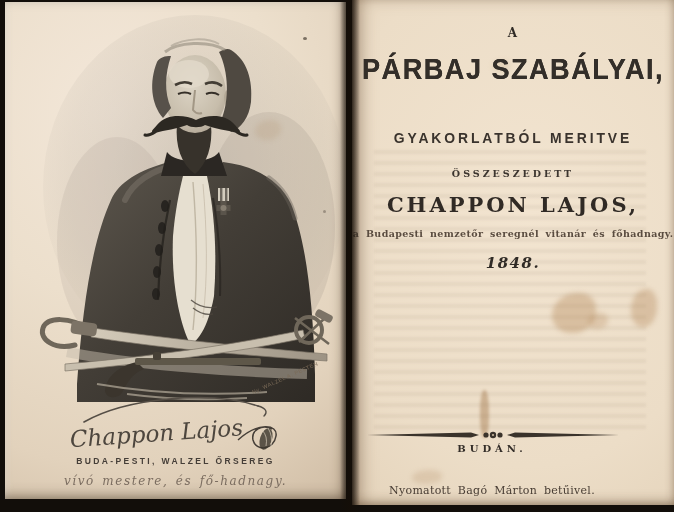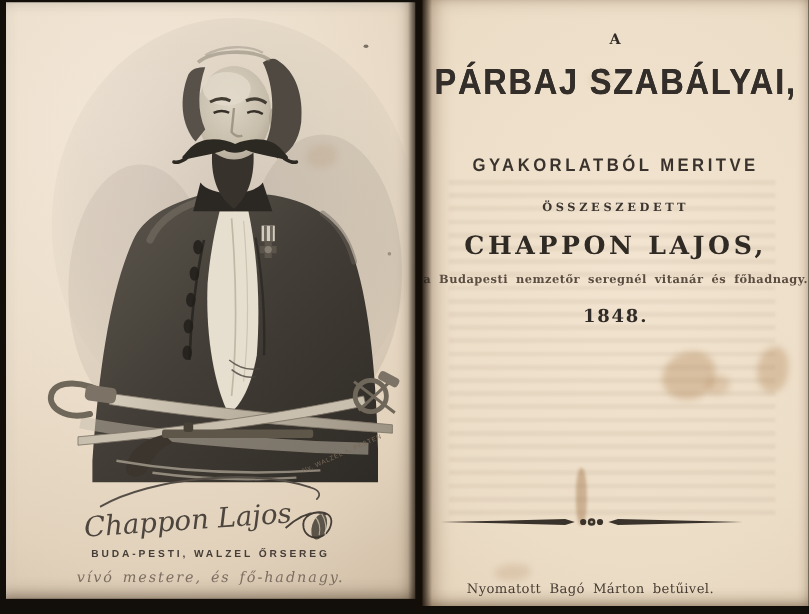--- a/index.html
+++ b/index.html
@@ -24,21 +24,21 @@
   .rp-article{top:26px;font-size:12px;font-weight:bold;letter-spacing:1px;}
   .rp-title{top:53px;font-family:"Liberation Sans",sans-serif;font-weight:bold;font-size:28px;
     letter-spacing:1.5px;color:#332e29;transform:scale(.97,1.08);text-shadow:0 0 .4px #332e29;}
   .rp-sub1{top:111px;font-size:9.5px;font-weight:bold;letter-spacing:2.5px;color:#3c352f;}
   .rp-sub2{top:130px;font-family:"Liberation Sans",sans-serif;font-weight:bold;font-size:14.5px;
     letter-spacing:3px;color:#3a332d;transform:scale(.96,1.05);}
   .rp-sub3{top:168px;font-size:9.5px;font-weight:bold;letter-spacing:3px;color:#3c352f;}
   .rp-author{top:192px;font-size:21px;font-weight:bold;letter-spacing:3px;color:#302a25;}
   .rp-authordesc{top:228px;font-size:9.5px;font-weight:bold;letter-spacing:.4px;
     word-spacing:3px;color:#5a4c40;}
-  .rp-year{top:254px;font-size:15px;font-weight:bold;letter-spacing:1.5px;}
+  .rp-year{top:254px;font-size:15px;font-weight:bold;letter-spacing:1.5px;font-style:italic;}
   .imprint{position:absolute;left:-21px;top:0;width:100%;height:100%;}
   .rp-rule{position:absolute;top:429px;left:36px;}
   .rp-city{top:443px;font-size:10px;font-weight:bold;letter-spacing:4px;color:#332d28;}
   .rp-printer{top:484px;font-size:11px;word-spacing:3px;letter-spacing:.3px;color:#473c33;}
   .lp-cap1{position:absolute;left:0;top:454px;width:341px;text-align:center;
     font-family:"Liberation Sans",sans-serif;font-weight:bold;font-size:8.5px;
     letter-spacing:2.4px;color:#453e38;}
   .lp-cap2{position:absolute;left:0;top:472px;width:341px;text-align:center;
     font-style:italic;font-size:12px;letter-spacing:1.6px;word-spacing:2px;color:#7b6d60;}
   .speck{position:absolute;background:#4a4138;border-radius:50%;}
@@ -197,19 +197,20 @@
     <div class="imprint">
 
       <svg class="rp-rule" width="252" height="12" viewBox="0 0 252 12">
         <path d="M0 6 L104 3.6 L112 6 L104 8.4 Z" fill="#3a332b"></path>
         <path d="M252 6 L148 3.6 L140 6 L148 8.4 Z" fill="#3a332b"></path>
         <circle cx="119" cy="6" r="2.6" fill="#3a332b"></circle>
         <circle cx="126" cy="6" r="3.2" fill="#3a332b"></circle>
         <circle cx="133" cy="6" r="2.6" fill="#3a332b"></circle>
         <circle cx="126" cy="6" r="1.1" fill="#cbb99f"></circle>
       </svg>
+      <div class="rp-line rp-city">BUDÁN.</div>
       <div class="rp-line rp-printer">Nyomatott Bagó Márton betűivel.</div>
     </div>
   </div>
 
   <div style="position:absolute;left:340px;top:0;width:20px;height:512px;
               background:linear-gradient(90deg, rgba(20,14,8,0) 0%, rgba(20,14,8,.75) 40%, rgba(20,14,8,.9) 55%, rgba(20,14,8,0) 100%);"></div>
 </div>
 
 </body></html>

